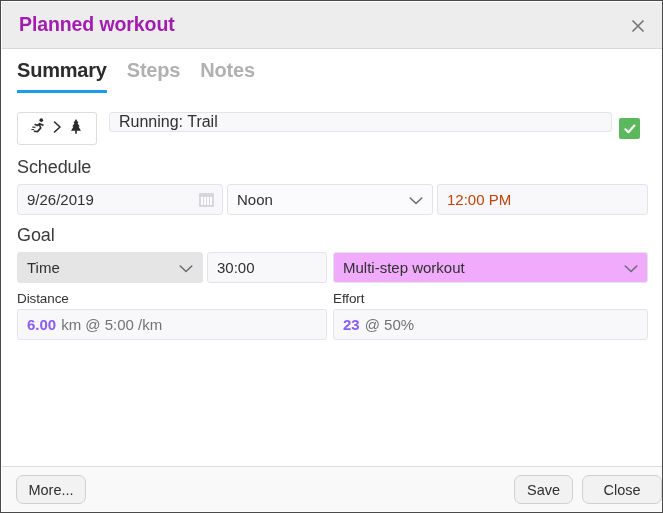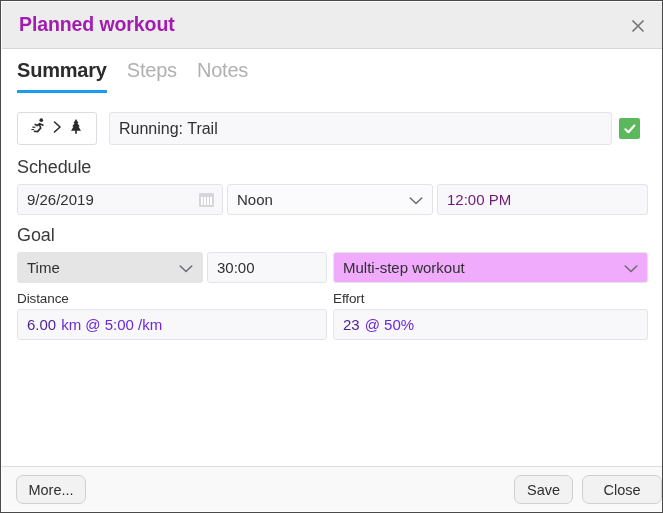--- a/index.html
+++ b/index.html
@@ -64,20 +64,21 @@
     align-items: flex-start;
   }
   .tab {
     font-size: 20px;
     color: #b0b0b0;
     padding: 0 0 8px 0;
     margin-right: 20px;
     cursor: pointer;
     border-bottom: 3px solid transparent;
     letter-spacing: -0.2px;
+    font-weight: bold;
   }
   .tab:first-child { margin-left: 16px; }
   .tab.active {
     color: #2b2b2b;
     font-weight: bold;
     border-bottom-color: #1b9cf0;
   }
 
   
   .field {
@@ -87,21 +88,21 @@
     border: 1px solid #e3e3ea;
     border-radius: 3px;
     height: 31px;
     display: flex;
     align-items: center;
     font-size: 15px;
     color: #303030;
     padding: 0 9px;
   }
   .field.readonly { background: #f8f8fb; }
-  .field.disabled { color: #701a75; }
+  .field.disabled { color: #c2410c; }
 
   .caret {
     position: absolute;
     right: 9px;
     top: 50%;
     transform: translateY(-50%);
     pointer-events: none;
   }
 
   .section-label {
@@ -126,21 +127,21 @@
     display: flex;
     align-items: center;
     justify-content: center;
     gap: 4px;
     cursor: pointer;
   }
   #sport-name {
     left: 108px;
     top: 111px;
     width: 503px;
-    height: 33px;
+    height: 20px;
     background: #f8f8fb;
     font-size: 16px;
   }
   #completed-check {
     position: absolute;
     left: 618px;
     top: 117px;
     width: 21px;
     height: 21px;
     background: #5cb85c;
@@ -181,22 +182,22 @@
   #label-goal   { left: 16px; top: 224px; }
   #goal-type    { left: 16px;  top: 251px; width: 186px; background:#e5e5e5; }
   #goal-value   { left: 206px; top: 251px; width: 120px; }
   #goal-struct  { left: 332px; top: 251px; width: 315px; background:#f0abfc; }
 
   
   #label-distance { left: 16px;  top: 290px; }
   #label-effort   { left: 332px; top: 290px; }
   #distance-field { left: 16px;  top: 308px; width: 310px; }
   #effort-field   { left: 332px; top: 308px; width: 315px; }
-  .val-strong { font-weight: normal; color: #4c1d95; }
-  .val-dim    { color: #6d28d9; }
+  .val-strong { font-weight: bold; color: #8b5cf6; }
+  .val-dim    { color: #737373; }
 
   
   .footer {
     position: absolute;
     left: 1px;
     bottom: 1px;
     width: 661px;
     height: 45px;
     background: #f9f9f9;
     border-top: 1px solid #dcdcdc;

